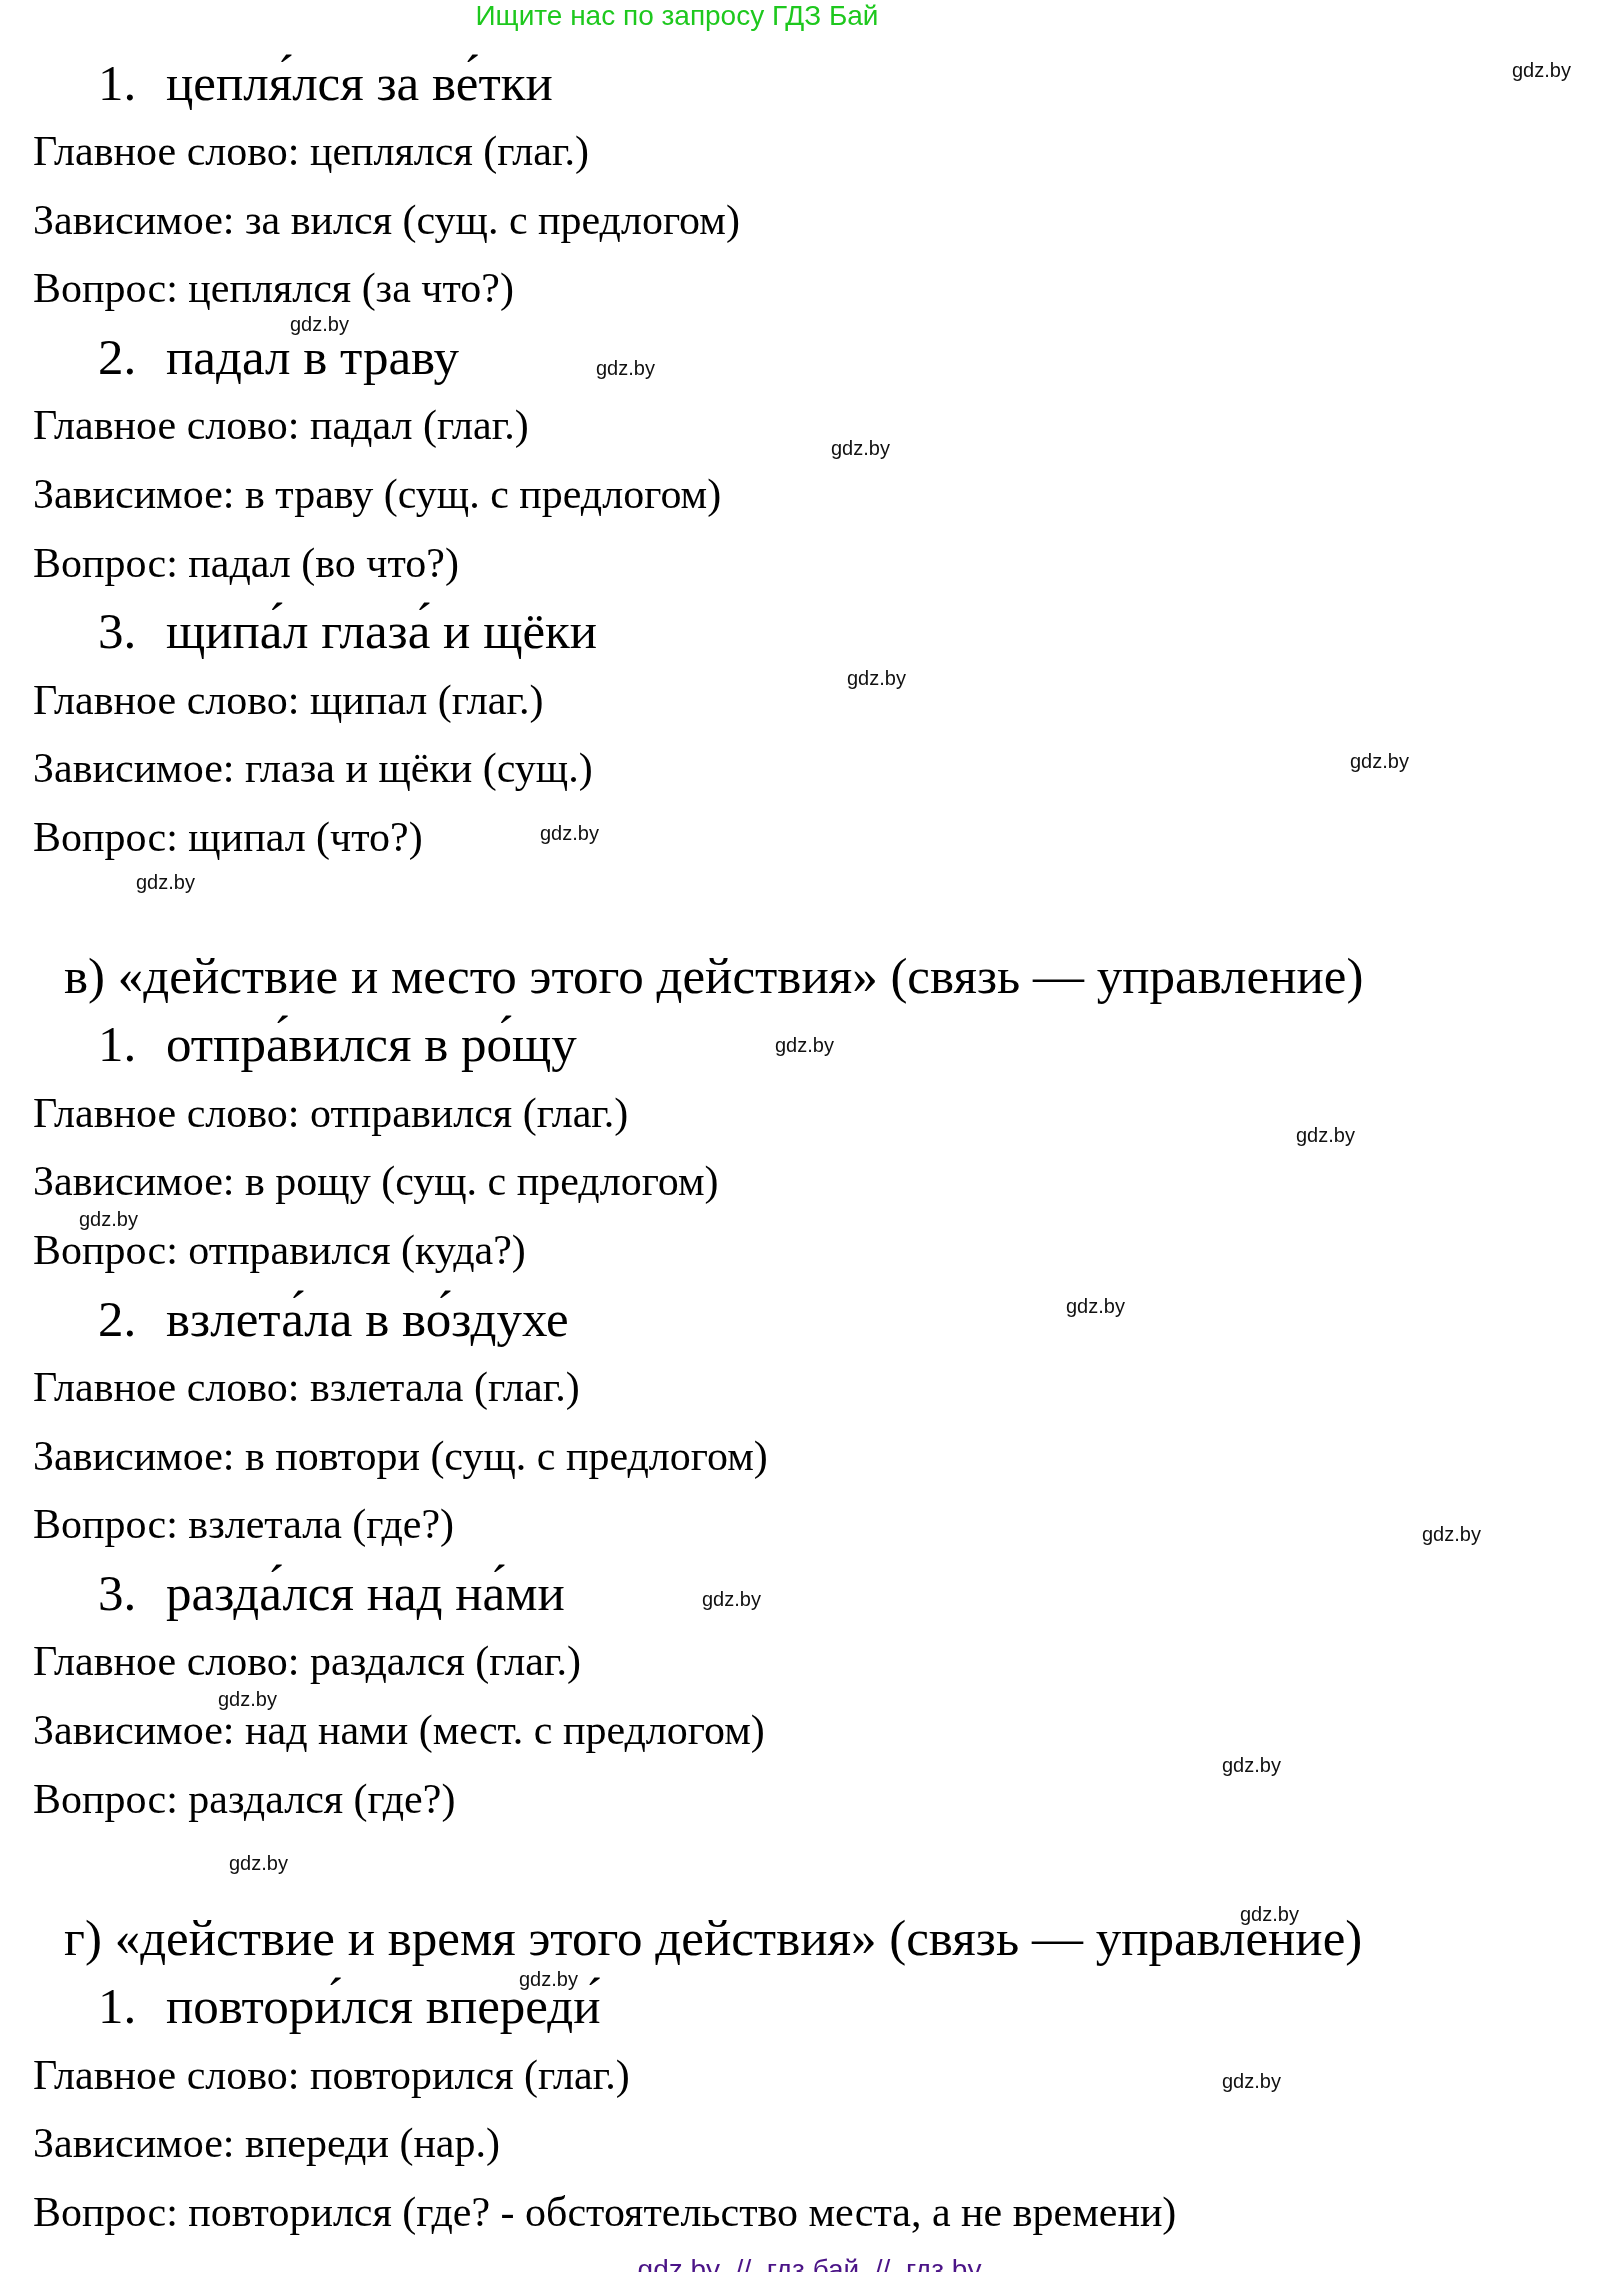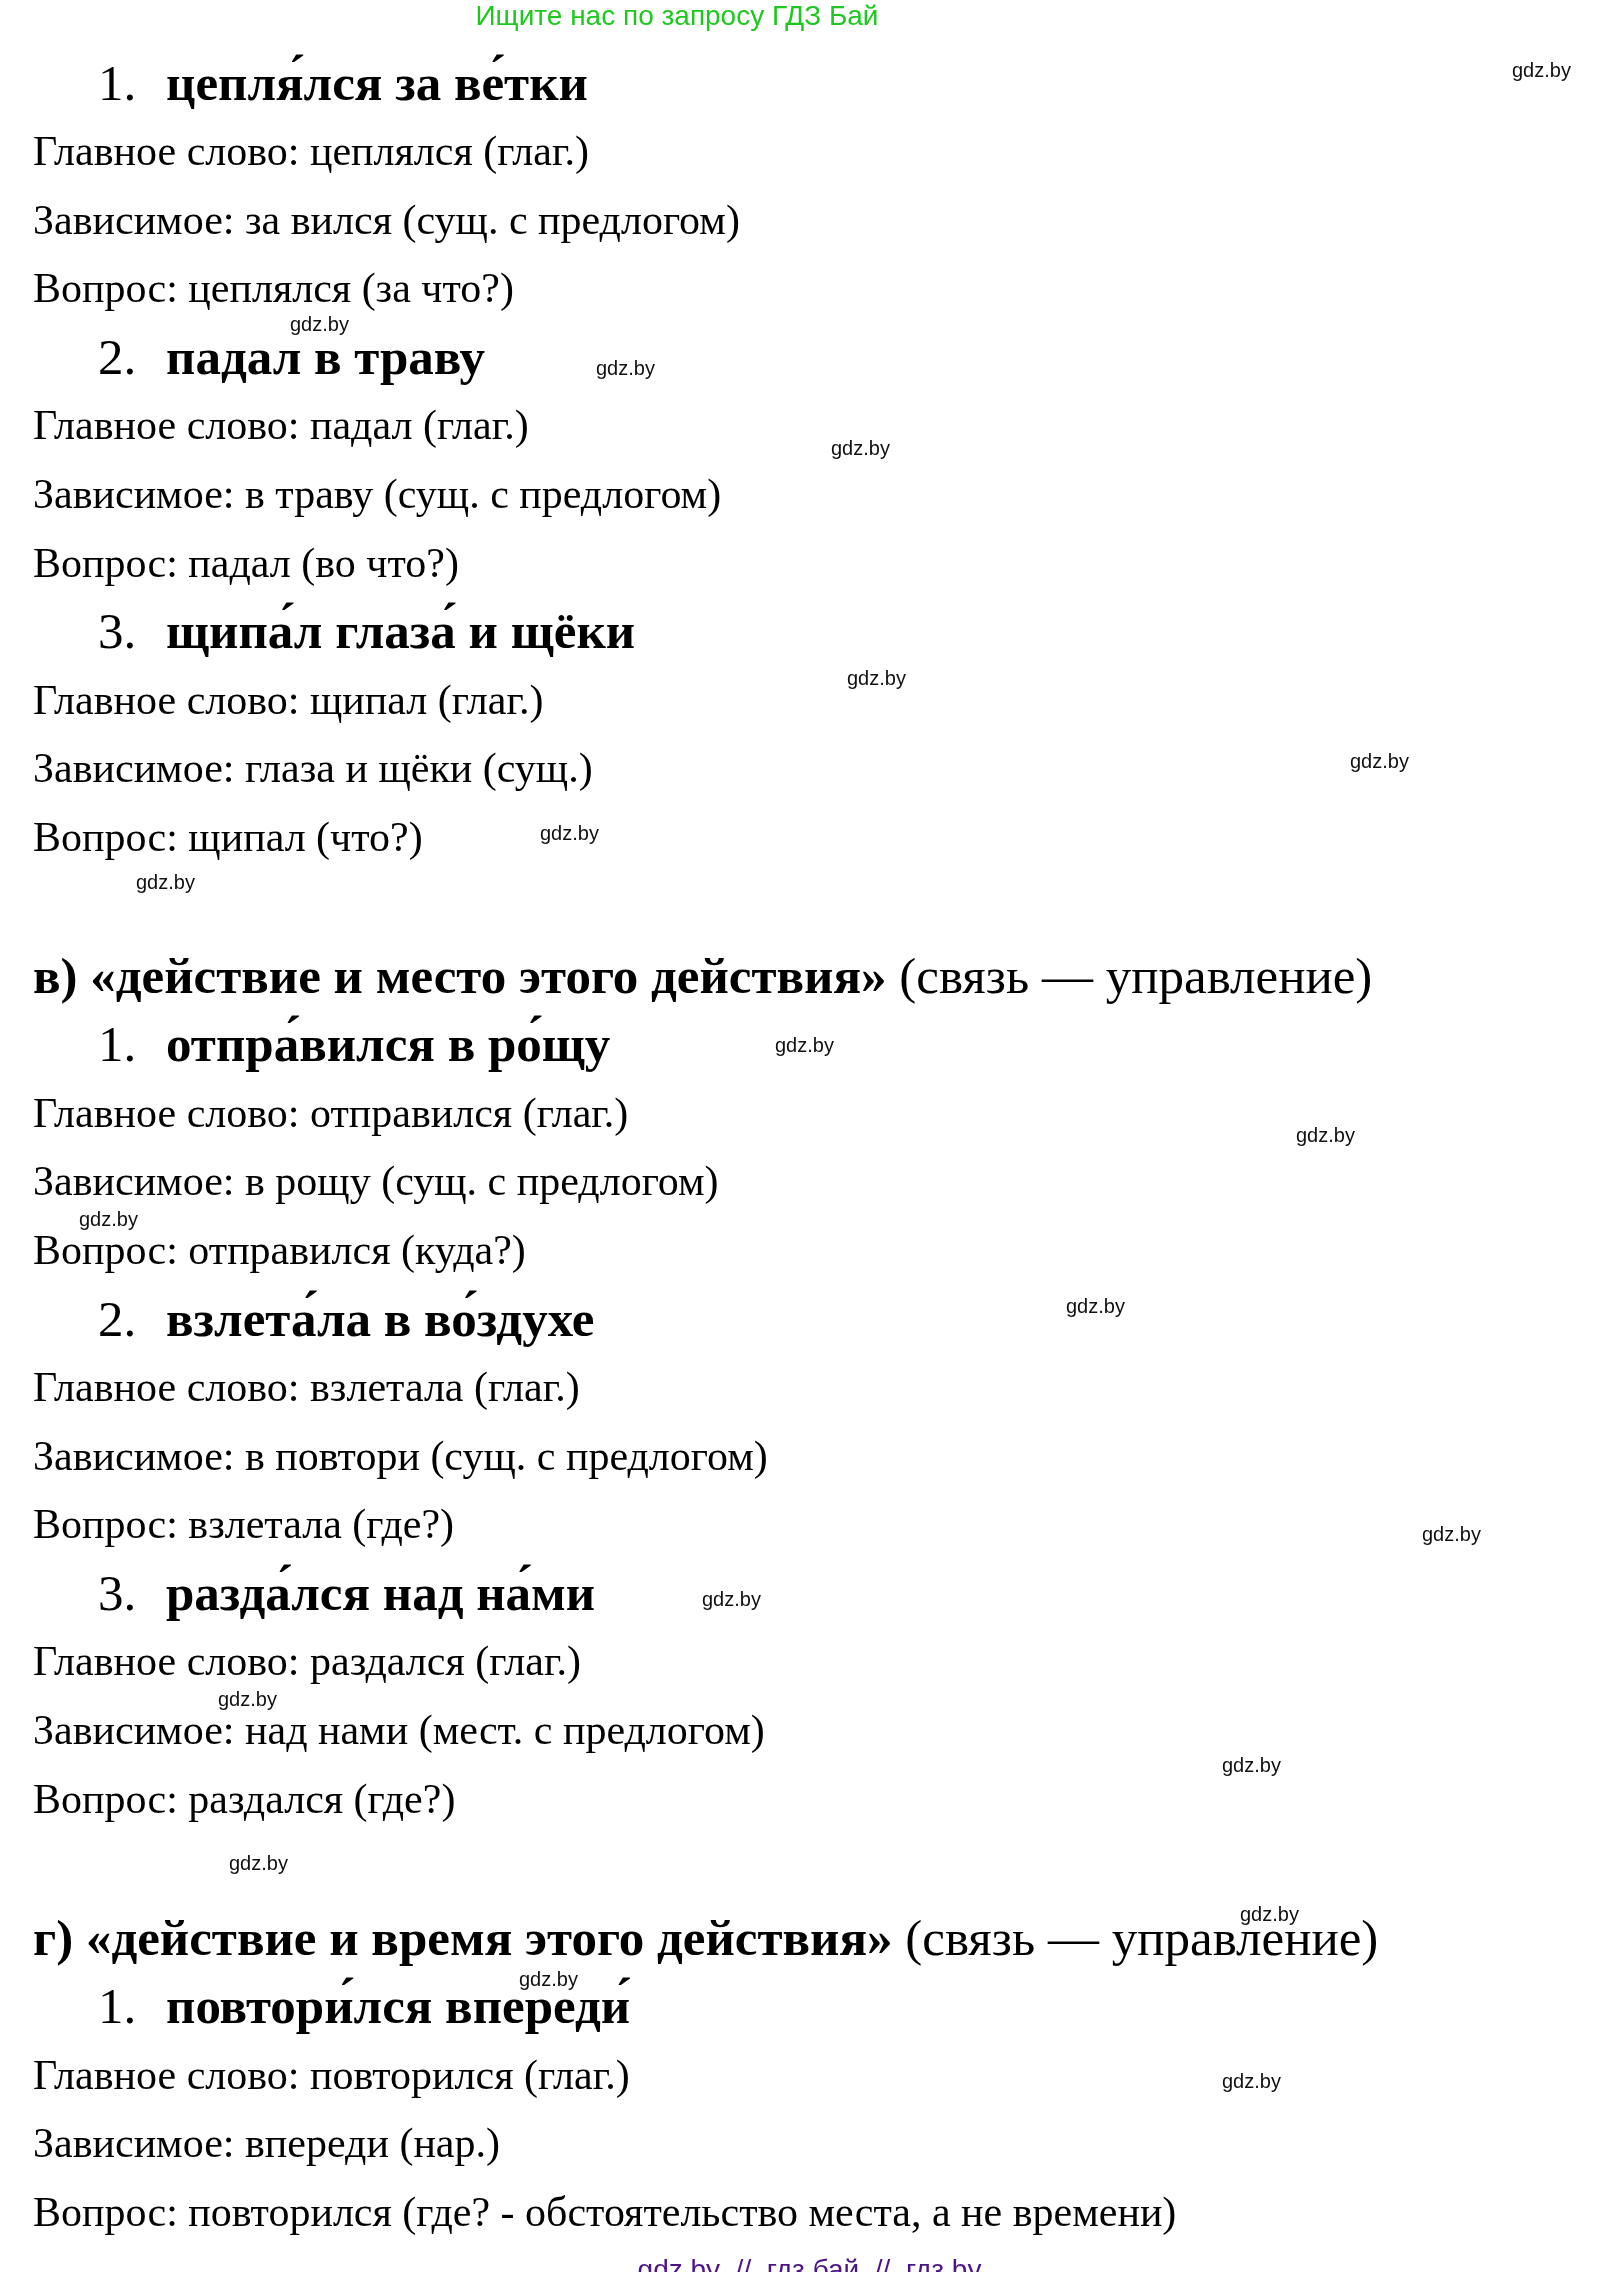--- a/index.html
+++ b/index.html
@@ -1,23 +1,23 @@
 <!DOCTYPE html>
 <html style="font-size:14px"><head>
 <meta charset="utf-8">
 <style>
   html, body { margin:0; padding:0; background:#ffffff; }
   body { width:1619px; height:2273px; position:relative; overflow:hidden; }
   .banner { position:absolute; top:0; left:0; width:1354px; text-align:center; font-family:"Liberation Sans", sans-serif; font-size:28px; color:#1ec81e; line-height:32px; }
   .ln { position:absolute; left:33px; font-family:"Liberation Serif", serif; font-size:42px; color:#000; white-space:nowrap; line-height:56px; }
   .item { position:absolute; left:98px; font-family:"Liberation Serif", serif; font-size:51px; color:#000; white-space:nowrap; line-height:56px; }
   .item .num { display:inline-block; width:68px; }
-  .item .ph { font-weight:bold; }
+  .item .ph { font-weight:normal; }
   .sec { position:absolute; left:33px; font-family:"Liberation Serif", serif; font-size:51px; color:#000; white-space:nowrap; line-height:56px; }
-  .sec b { font-weight:bold; }
+  .sec b { font-weight:normal;margin-left:31px; }
   .wm { position:absolute; font-family:"Liberation Sans", sans-serif; font-size:20px; color:#111; line-height:30px; white-space:nowrap; }
   .footer { position:absolute; top:2255px; left:0; width:1619px; text-align:center; font-family:"Liberation Sans", sans-serif; font-size:28px; color:#4b1487; line-height:30px; white-space:pre; }
 </style>
 </head>
 <body>
 
 <div class="banner">Ищите нас по запросу ГДЗ Бай</div>
 
 <div class="item" style="top:55px"><span class="num">1.</span><span class="ph">цепля́лся за ве́тки</span></div>
 <div class="ln" style="top:123px">Главное слово: цеплялся (глаг.)</div>

